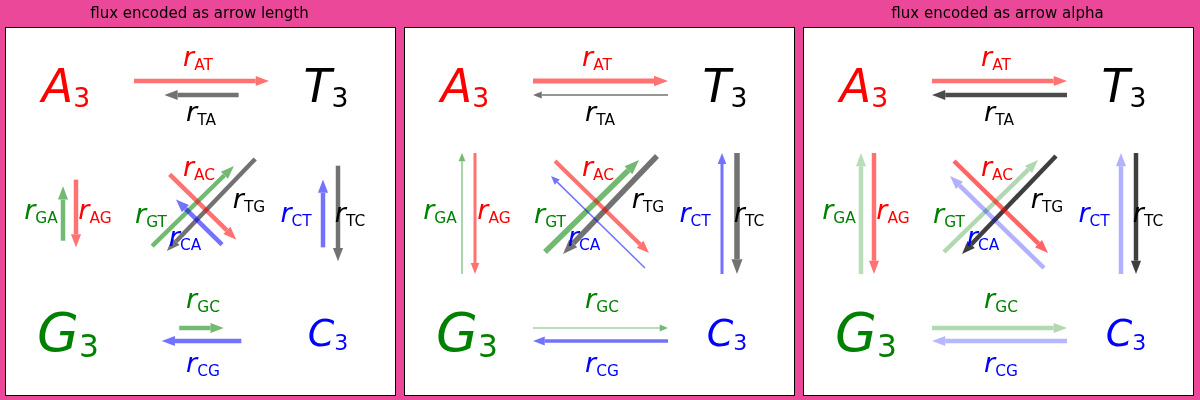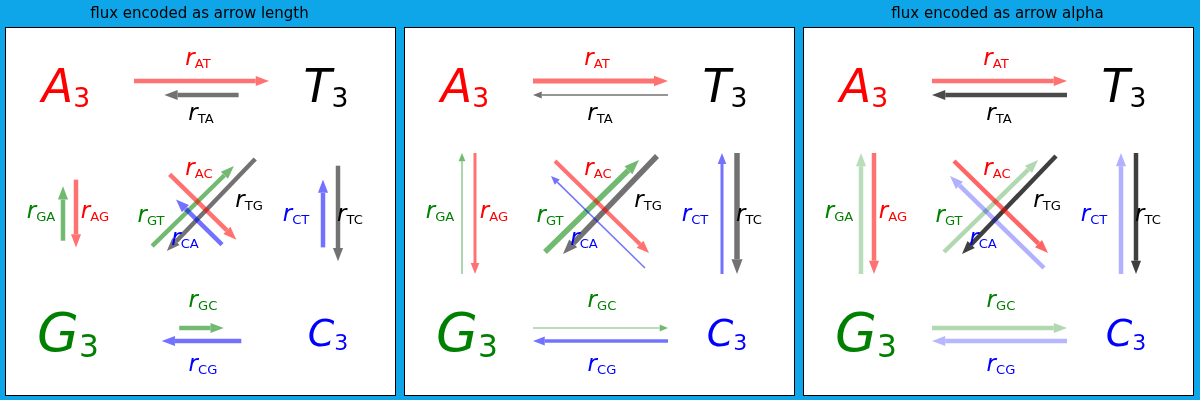--- a/index.html
+++ b/index.html
@@ -1,27 +1,27 @@
 <!DOCTYPE html>
 <html><head>
 <meta charset="utf-8">
 <style>
   html,body{margin:0;padding:0;background:#ffffff;}
-  .figure{position:relative;width:1200px;height:400px;background:#0ea5e9;overflow:hidden;
+  .figure{position:relative;width:1200px;height:400px;background:#ec4899;overflow:hidden;
           font-family:"DejaVu Sans", sans-serif;}
   .panel-title{position:absolute;top:3px;height:20px;line-height:20px;text-align:center;
                font-size:15px;color:#000;}
   .panel{position:absolute;top:27px;width:389px;height:367px;border:1.5px solid #000;
          background:#ffffff;}
   .panel svg{position:absolute;left:0;top:0;}
   .node-label{position:absolute;transform:translate(-50%,-50%);white-space:nowrap;line-height:1;}
   .node-label .sym{font-style:italic;}
   .node-label .subsc{font-size:58%;font-style:normal;vertical-align:-18%;}
   .rate-label{position:absolute;transform:translate(-50%,-50%);white-space:nowrap;
-              font-size:23px;line-height:1;}
+              font-size:27px;line-height:1;}
   .rate-label .sym{font-style:italic;}
   .rate-label .subsc{font-size:57%;font-style:normal;vertical-align:-28%;}
 </style>
 </head>
 <body>
 
 <div class="figure">
   <div class="panel-title" style="left:5px;width:389px;">flux encoded as arrow length</div>
   <div class="panel-title" style="left:803px;width:389px;">flux encoded as arrow alpha</div>
 

